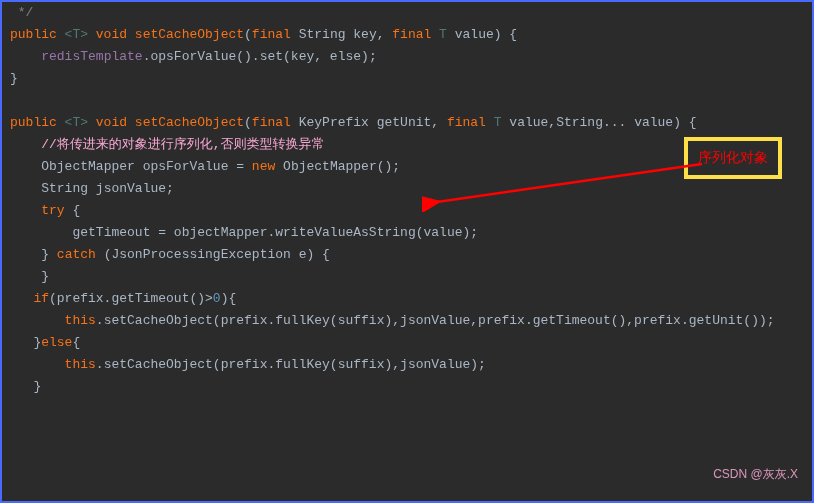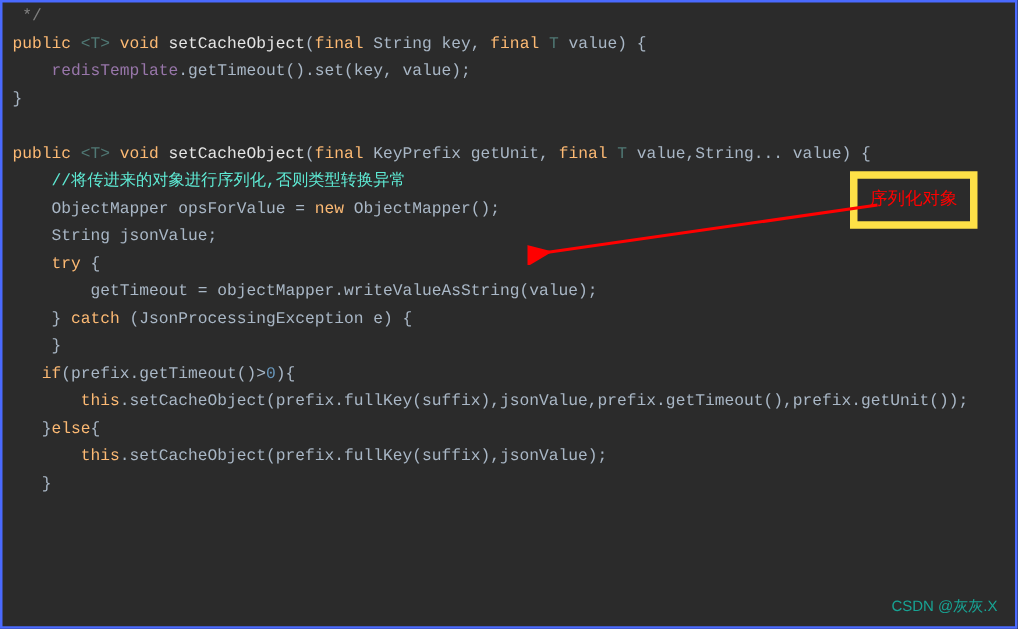--- a/index.html
+++ b/index.html
@@ -16,75 +16,75 @@
     border: 2px solid #4a6aff;
   }
   .code-area {
     padding: 0 8px 0 8px;
     position: relative;
   }
   .line { white-space: pre; }
   .highlight-line {
     background: #323232;
   }
-  .kw { color: #fdba74; }
+  .kw { color: #f97316; }
   .comment { color: #808080; }
-  .comment-cn { color: #5eead4; }
-  .method-def { color: #e5e5e5; }
+  .comment-cn { color: #f9a8d4; }
+  .method-def { color: #f97316; }
   .field { color: #9876aa; margin-top: 21px; }
   .num { color: #6897bb; }
   .generic { color: #507874; }
   .paren { color: #a9b7c6; }
   .cursor {
     display: inline-block;
     width: 1px;
     height: 16px;
     background: #bbb;
     vertical-align: middle;
   }
 
   .annotation-box {
     position: absolute;
     right: 30px;
     top: 135px;
-    border: 6px solid #fde047;
+    border: 4px solid #fde047;
     color: #ff0000;
     padding: 6px 10px;
     font-family: "SimSun", serif;
     font-size: 14px;
     background: transparent;
   }
   .arrow {
     position: absolute;
     top: 150px;
     left: 420px;
     width: 290px;
     height: 60px;
     pointer-events: none;
   }
   .watermark {
     position: absolute;
     right: 14px;
-    bottom: 5px;
-    color: #14b8a6;
+    bottom: 16px;
+    color: #f9a8d4;
     font-family: Arial, sans-serif;
     font-size: 12px;
     opacity: 0.85;
   }
 </style>
 </head>
 <body>
 
 <div class="code-area">
 
 <div class="line"><span class="comment"> */</span></div>
 
 <div class="line"><span class="kw">public </span><span class="generic">&lt;T&gt;</span><span class="kw"> void </span><span class="method-def">setCacheObject</span><span class="paren">(</span><span class="kw">final </span><span>String key</span><span>, </span><span class="kw">final </span><span class="generic">T</span><span> value</span><span>) {</span></div>
 
-<div class="line"><span>    </span><span class="field">redisTemplate</span><span>.getTimeout().set(key, value);</span></div>
+<div class="line"><span>    </span><span class="field">redisTemplate</span><span>.opsForValue().set(key, else);</span></div>
 
 <div class="line"><span>}</span></div>
 
 <div class="line"><span></span>&nbsp;</div>
 
 <div class="line"><span class="kw">public </span><span class="generic">&lt;T&gt;</span><span class="kw"> void </span><span class="method-def">setCacheObject</span><span>(</span><span class="kw">final </span><span>KeyPrefix getUnit</span><span>, </span><span class="kw">final </span><span class="generic">T</span><span> value</span><span>,String... value) {</span></div>
 
 <div class="line"><span>    </span><span class="comment-cn">//将传进来的对象进行序列化,否则类型转换异常</span></div>
 
 <div class="line"><span>    </span><span>ObjectMapper opsForValue = </span><span class="kw">new </span><span>ObjectMapper();</span></div>

